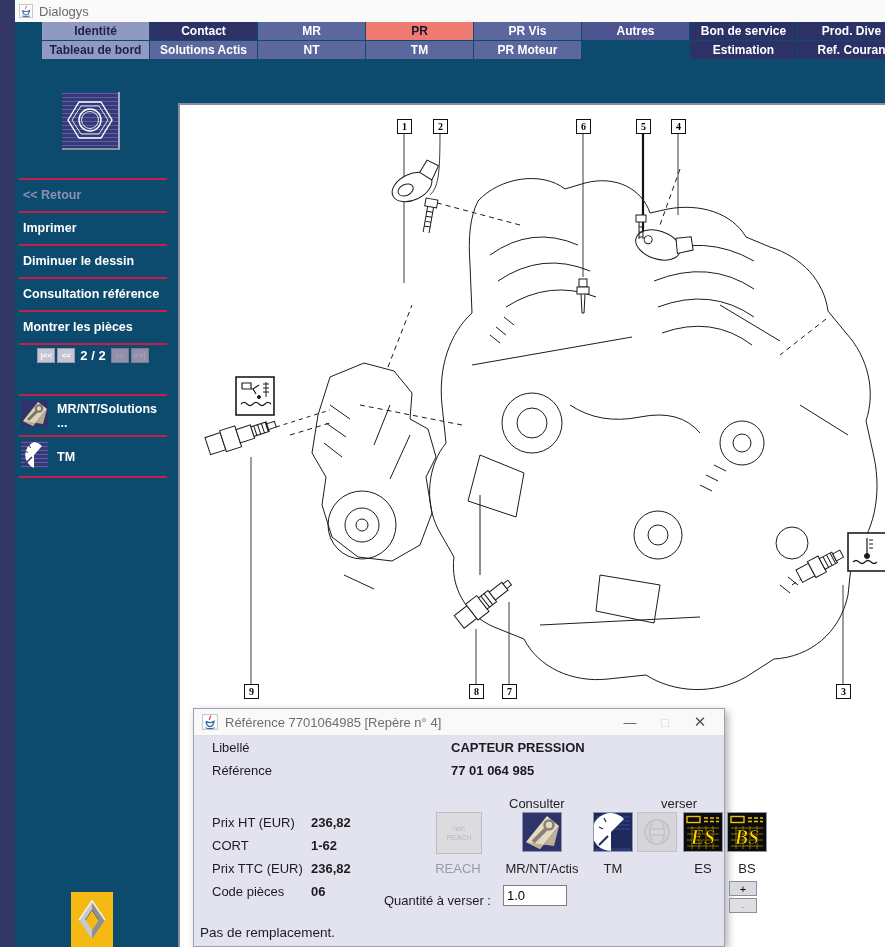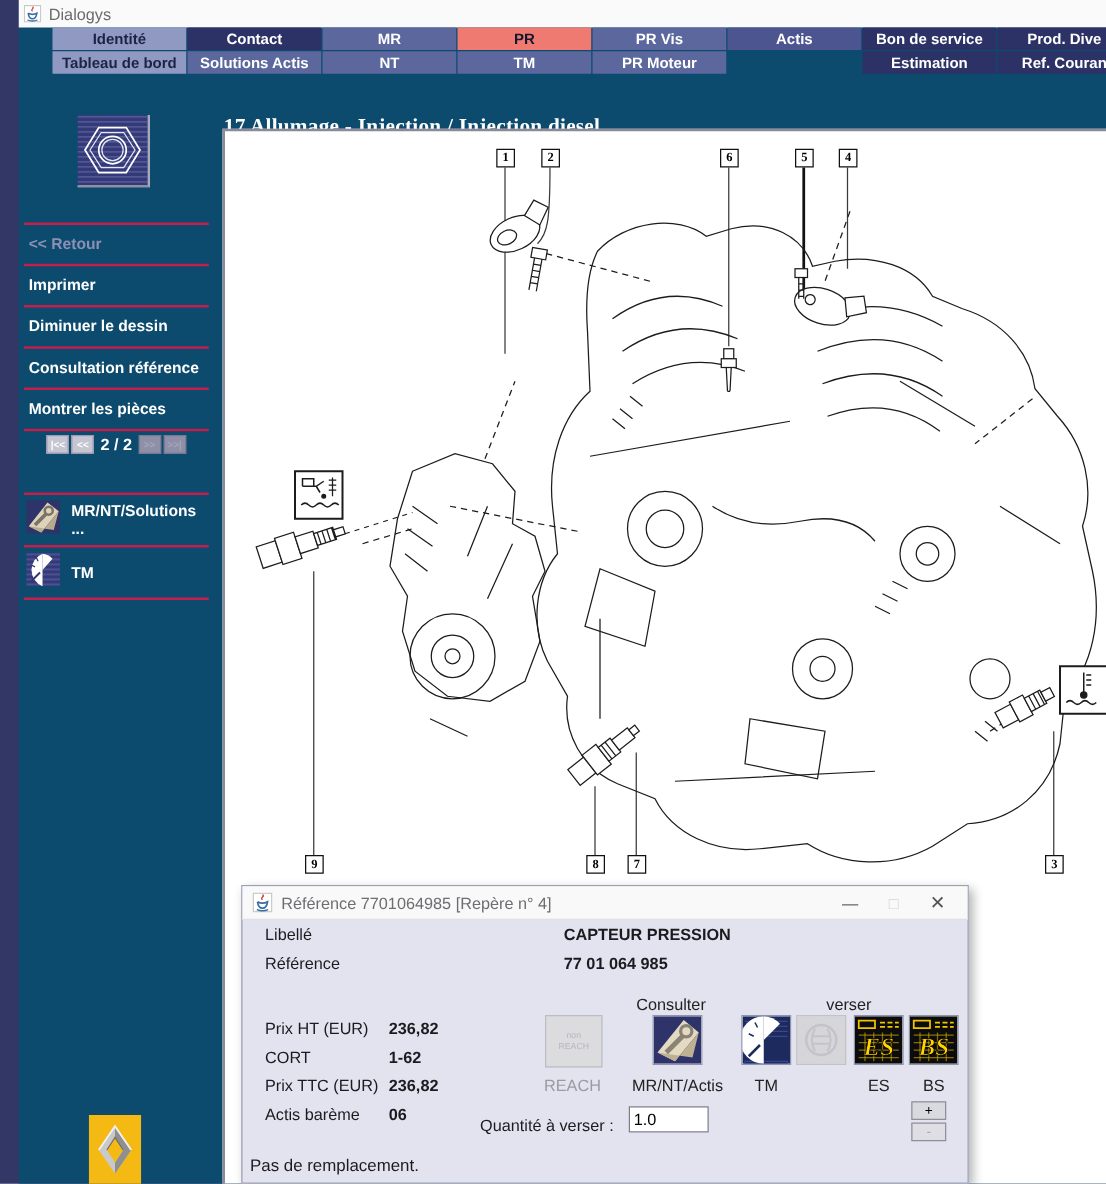--- a/index.html
+++ b/index.html
@@ -50,21 +50,21 @@
   .main-title{position:absolute;top:80px;left:164px;color:#fff;
               font-family:"Liberation Serif",serif;font-size:17px;font-weight:bold;letter-spacing:.2px;}
   .diagram{position:absolute;top:103px;left:163px;right:0;bottom:0;background:#fff;
            border-top:2px solid #8a8a99;border-left:2px solid #8a8a99;}
   .engine-svg{position:absolute;top:0;left:0;}
   .co{position:absolute;width:13px;height:13px;border:1px solid #111;background:#fff;
       font-family:"Liberation Serif",serif;font-size:10px;font-weight:bold;color:#000;
       display:flex;align-items:center;justify-content:center;cursor:pointer;}
 
   
-  .dialog{position:absolute;left:178px;top:708px;width:582px;height:239px;background:#e3e3ef;
+  .dialog{position:absolute;left:178px;top:708px;width:532px;height:239px;background:#e3e3ef;
           border:1px solid #9aa0b4;box-shadow:3px 3px 8px rgba(0,0,0,.3);box-sizing:border-box;}
   .dlg-titlebar{height:27px;background:#f9f9f9;border-bottom:1px solid #e0e0e8;display:flex;
                 align-items:center;gap:7px;padding:0 10px 0 8px;box-sizing:border-box;}
   .dlg-title{font-size:13px;color:#6e6e72;flex:1;}
   .dlg-ctl{width:28px;text-align:center;font-size:13px;cursor:pointer;}
   .ctl-min{color:#555;}
   .ctl-max{color:#d4d4da;}
   .ctl-close{color:#555;font-size:15px;}
   .dlg-body{position:relative;height:210px;font-size:13px;color:#1b1b1f;}
   .fl{position:absolute;left:18px;}
@@ -100,21 +100,21 @@
     <span class="app-title">Dialogys</span>
   </div>
 
   <div class="tabbar">
     <div class="tabrow">
       <div class="tab c-light">Identité</div>
       <div class="tab c-dark">Contact</div>
       <div class="tab c-mid">MR</div>
       <div class="tab c-active">PR</div>
       <div class="tab c-mid">PR Vis</div>
-      <div class="tab c-autres">Actis</div>
+      <div class="tab c-autres">Autres</div>
       <div class="tab c-dark">Bon de service</div>
       <div class="tab c-dark">Prod. Dive</div>
     </div>
     <div class="tabrow">
       <div class="tab c-light">Tableau de bord</div>
       <div class="tab c-mid">Solutions Actis</div>
       <div class="tab c-mid">NT</div>
       <div class="tab c-mid">TM</div>
       <div class="tab c-mid">PR Moteur</div>
       <div class="tab c-empty"></div>
@@ -189,21 +189,20 @@
         <rect width="42" height="56" fill="#f5b913"></rect>
         <polygon points="21,9 34,28 21,47 8,28" fill="#c9c9c9"></polygon>
         <polygon points="21,9 34,28 21,47 21,38 27.5,28 21,18" fill="#8f8f8f"></polygon>
         <polygon points="21,18 27.5,28 21,38 14.5,28" fill="#f5b913"></polygon>
         <polyline points="8,28 21,9 34,28" fill="none" stroke="#efefef" stroke-width="1.6"></polyline>
         <polyline points="14.5,28 21,18 27.5,28" fill="none" stroke="#6e6e6e" stroke-width="1"></polyline>
       </svg>
     </div>
   </aside>
 
-  <h1 class="main-title">17 Allumage - Injection / Injection diesel</h1>
 
   <div class="diagram">
     <svg class="engine-svg" width="720" height="842" viewBox="0 0 720 842">
       <g stroke="#3a3a3a" stroke-width="1" fill="none">
         <path d="M224,28 V178"></path>
         <path d="M260,28 C260,72 258,82 250,90"></path>
         <path d="M403,28 V172"></path>
         <path d="M463,28 V134" stroke-width="2.2" stroke="#111"></path>
         <path d="M498,28 V110"></path>
         <path d="M71,579 V352"></path>
@@ -337,21 +336,21 @@
       <span class="fv" style="left:257px;top:4px;">CAPTEUR PRESSION</span>
       <span class="fl" style="top:27px;">Référence</span>
       <span class="fv" style="left:257px;top:27px;">77 01 064 985</span>
 
       <span class="fl" style="top:79px;text-align:center;">Prix HT (EUR)</span>
       <span class="fv" style="left:117px;top:79px;">236,82</span>
       <span class="fl" style="top:102px;">CORT</span>
       <span class="fv" style="left:117px;top:102px;">1-62</span>
       <span class="fl" style="top:125px;text-align:right;">Prix TTC (EUR)</span>
       <span class="fv" style="left:117px;top:125px;">236,82</span>
-      <span class="fl" style="top:148px;">Actis barème</span>
+      <span class="fl" style="top:148px;">Code pièces</span>
       <span class="fv" style="left:117px;top:148px;">06</span>
 
       <span class="sec-label" style="left:315px;top:60px;">Consulter</span>
       <span class="sec-label" style="left:467px;top:60px;">verser</span>
 
       <div class="reach-btn">
         <span>non REACH</span>
       </div>
 
       <button class="act" style="left:328px;">

